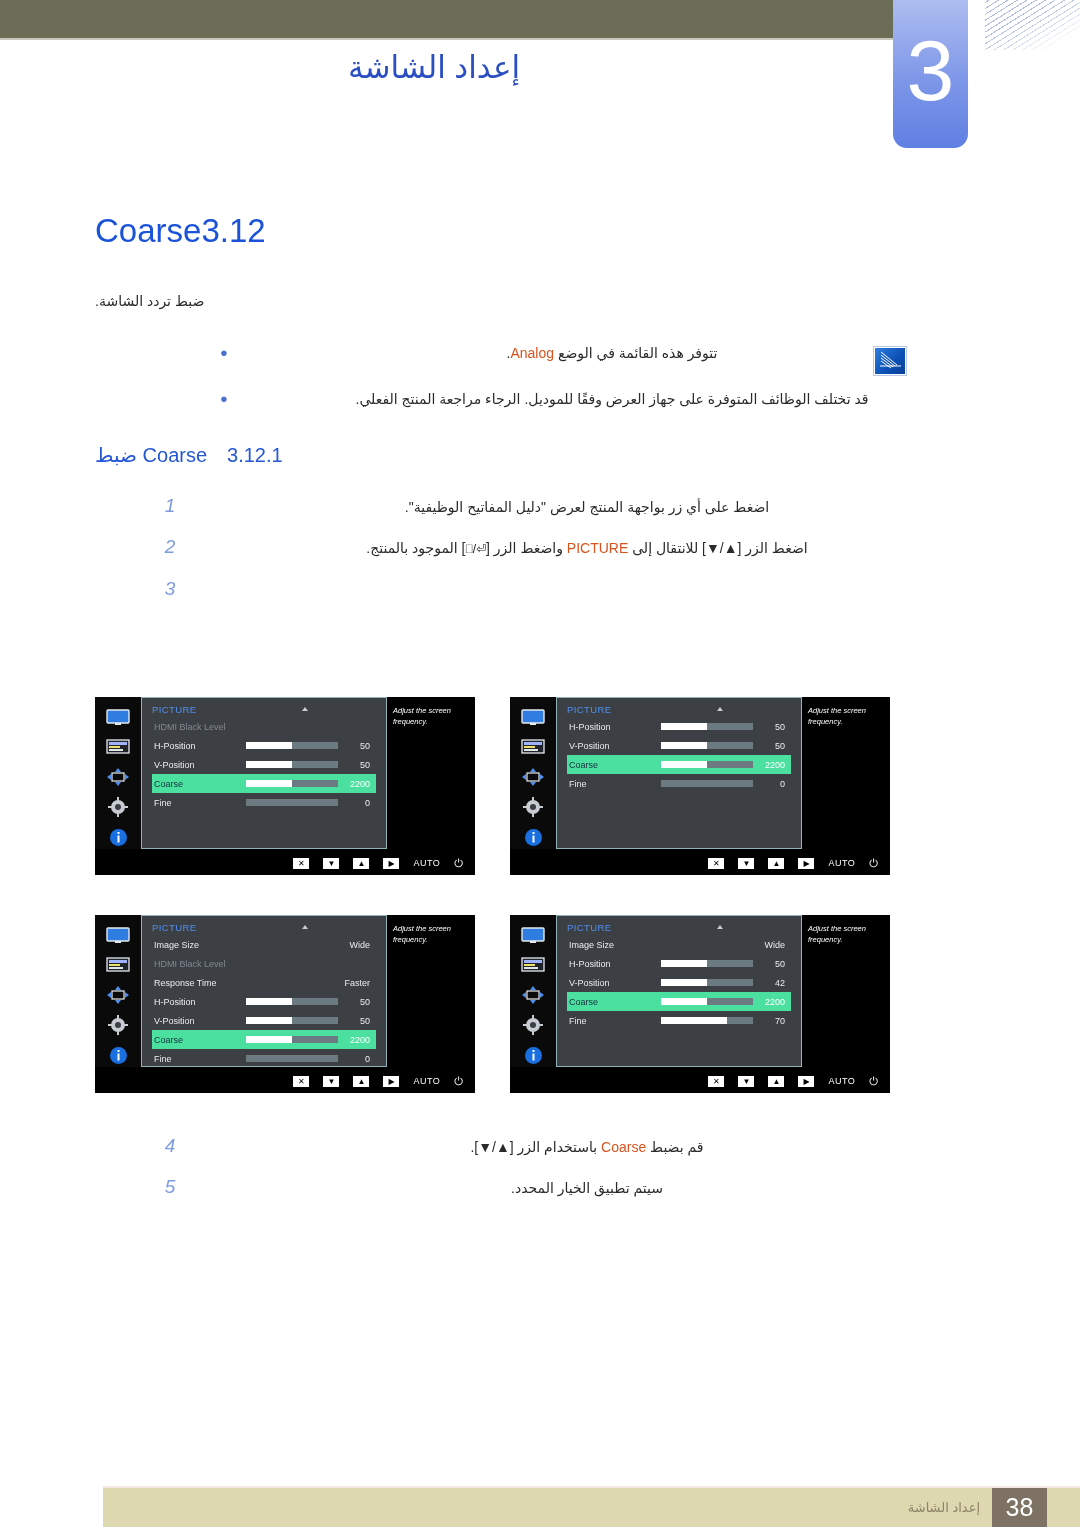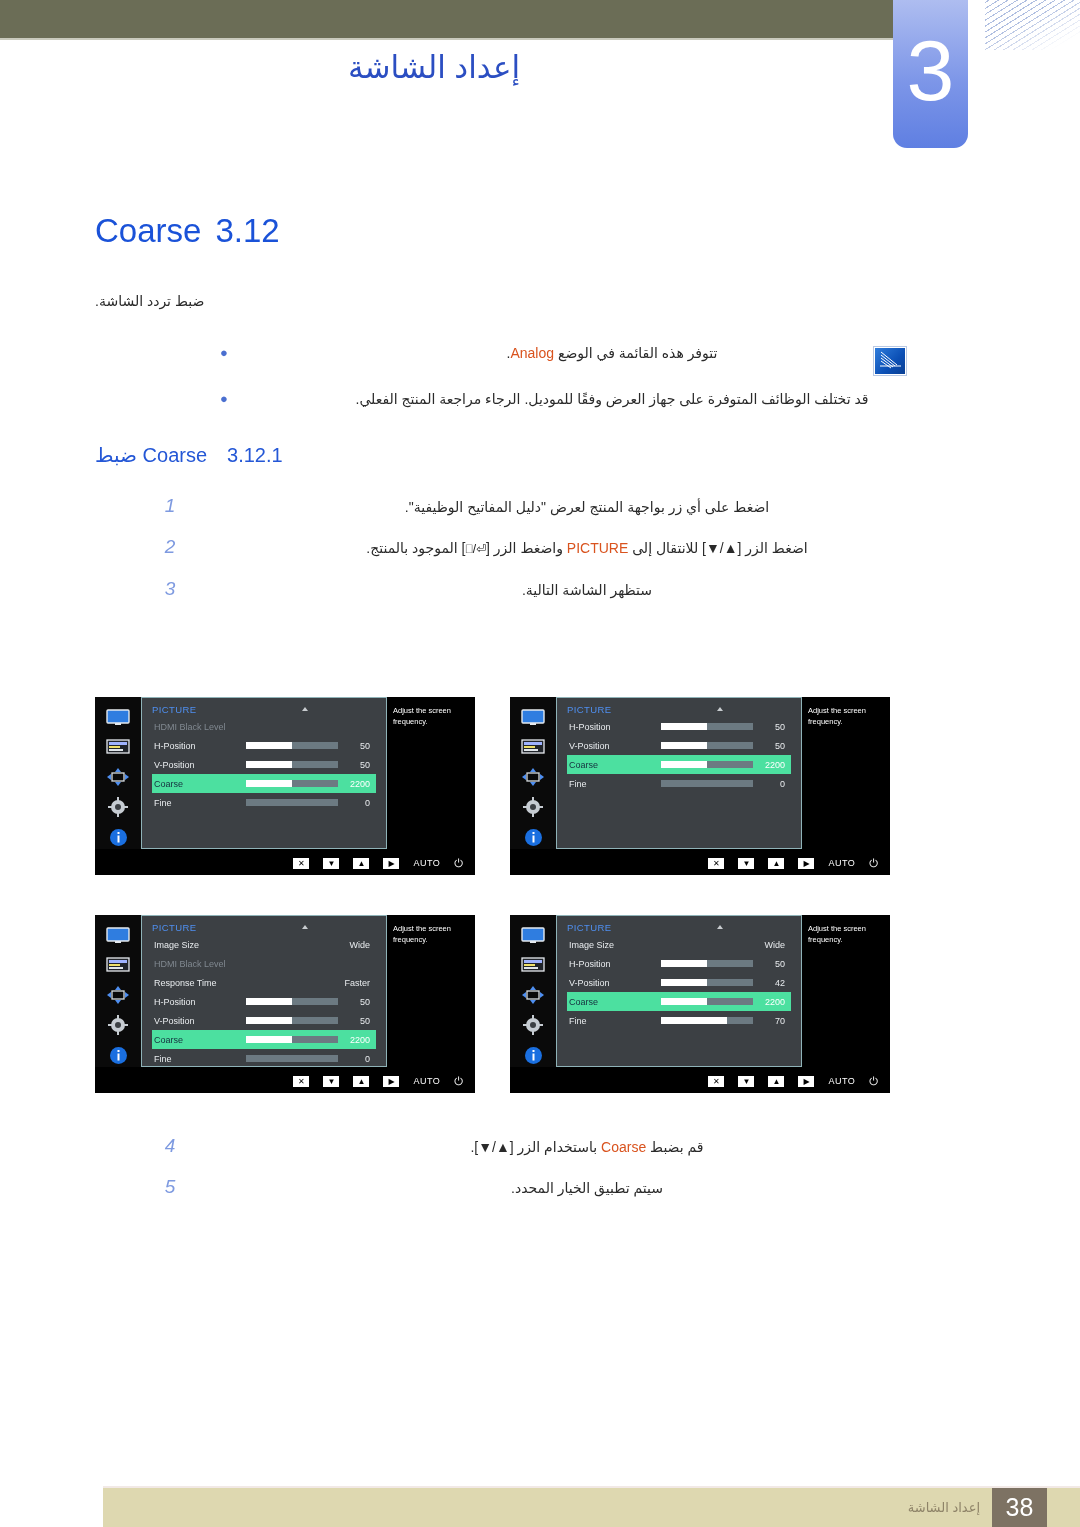--- a/index.html
+++ b/index.html
@@ -50,21 +50,21 @@
 
   
   .sec-title{
     position:absolute;right:95px;top:212px;width:890px;
     text-align:left;
     color:#1a52d8;
     font-size:33px;
     direction:ltr;
     white-space:nowrap;
   }
-  .sec-title .num{margin-left:14px;}
+  .sec-title .num{}
 
   .lead{
     position:absolute;right:95px;top:293px;width:890px;
     text-align:left;
     color:#2a2a2a;font-size:14px;direction:rtl;
   }
 
   
   .note-icon{
     position:absolute;left:874px;top:347px;width:30px;height:26px;
@@ -137,21 +137,21 @@
     position:absolute;left:46px;top:0;width:246px;height:152px;
     background:#3c4044;
     border:1px solid #8fb3b8;
     box-sizing:border-box;
     padding:6px 10px 0 10px;
   }
   .osd-help{
     position:absolute;left:292px;top:0;width:88px;height:152px;
     background:#000000;
     color:#ffffff;font-size:7.5px;line-height:11px;
-    padding:8px 6px;box-sizing:border-box;direction:ltr;text-align:left;
+    padding:8px 6px;box-sizing:border-box;direction:ltr;text-align:left;font-style:italic;
   }
   .osd-title{
     color:#4f8ff0;font-size:9.5px;letter-spacing:.4px;
     margin:0 0 2px 0;direction:ltr;text-align:left;
   }
   .osd-up-arrow{
     position:absolute;left:160px;top:9px;
     width:0;height:0;border-left:3px solid transparent;border-right:3px solid transparent;
     border-bottom:4px solid #c8ccd0;
   }
@@ -260,21 +260,20 @@
     <div class="step-n">1</div>
   </div>
 
   <div class="step">
     <div class="step-body"><span>اضغط الزر [▲/▼] للانتقال إلى </span><span class="hl">PICTURE</span><span> واضغط الزر [</span><span class="glyph">⏎/⎕</span><span>] الموجود بالمنتج.</span></div>
     <div class="step-n">2</div>
   </div>
 
   <div class="step">
     <div class="step-body">
-      <div>ستظهر الشاشة التالية.</div>
     </div>
     <div class="step-n">3</div>
   </div>
 
 </div>
 
 <div class="osd" style="left:95px;top:697px;">
   <div class="osd-inner">
     <div class="osd-sidebar">
       <div class="osd-side-icon">

